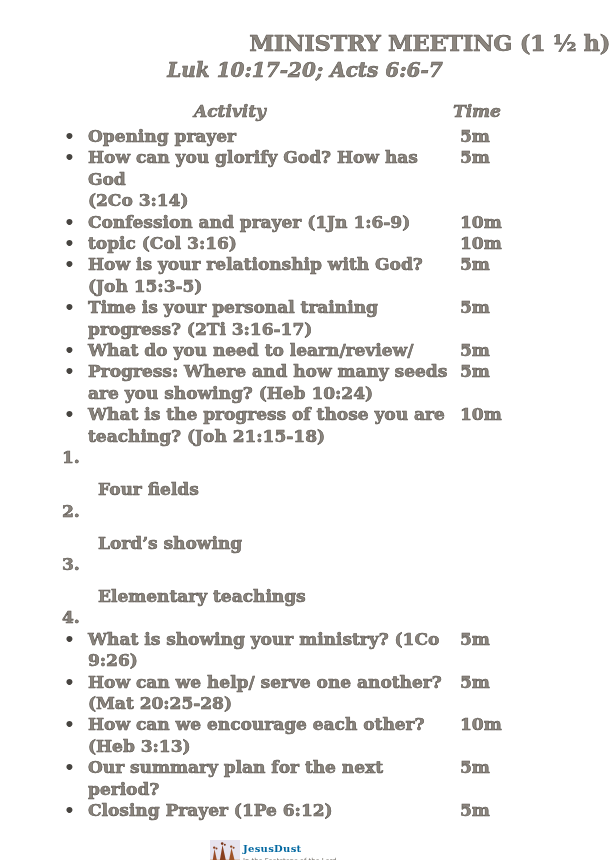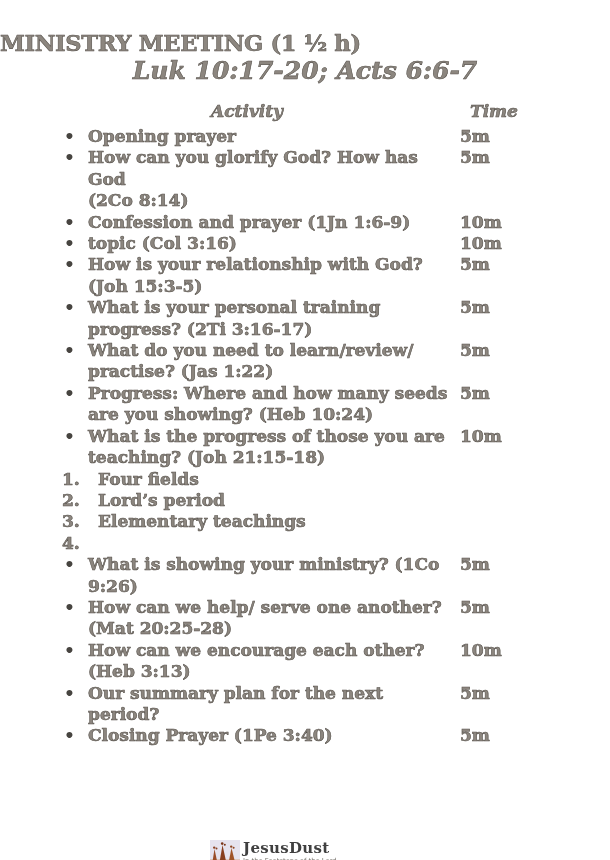--- a/index.html
+++ b/index.html
@@ -16,36 +16,36 @@
     background:#ffffff;
   }
   
   .etch {
     color:#8c867f;
     -webkit-text-stroke:0.55px #5b5650;
     text-shadow:0.3px 0.3px 0 rgba(90,85,80,0.35);
   }
   h1.title {
     margin:29px 0 0 0;
-    text-align:left;
+    text-align:right;
     font-size:22.5px;
     line-height:28px;
     letter-spacing:-0.3px;
   }
   h2.subtitle {
     margin:0;
     text-align:center;
-    font-size:25px;
+    font-size:20px;
     line-height:27px;
     font-style:italic;
   }
   .cols-header {
     display:grid;
     grid-template-columns:400px 1fr;
-    padding-left:47px;
+    padding-left:30px;
     margin-top:16px;
     font-size:17px;
     line-height:22px;
     font-style:italic;
   }
   .cols-header .activity-h { text-align:center; }
   .cols-header .time-h { padding-left:23px; }
   #agenda {
     margin-top:4px;
     font-size:17px;
@@ -56,32 +56,32 @@
     grid-template-columns:33px 372px 1fr;
     padding-left:55px;
   }
   .row.bullet .marker {
     padding-left:9px;
     color:#474440;
     -webkit-text-stroke:0;
     text-shadow:none;
   }
   .row.number .marker { padding-left:7px; }
-  .row.number .text { padding-left:10px; }
+  .row.number .text { padding-left:10px;margin-top:32px; }
   .footer {
     position:absolute;
     left:210px; top:811px;
     display:flex;
     align-items:flex-start;
   }
   .logo-img { width:30px; height:28px; display:block; }
   .logo-text { margin-left:3px; }
   .logo-title {
-    font-size:15px; line-height:17px;
-    color:#404040; letter-spacing:0.3px;
+    font-size:10px; line-height:17px;
+    color:#0369a1; letter-spacing:0.3px;
     text-shadow:none; -webkit-text-stroke:0;
   }
   .logo-tagline {
     font-family:"DejaVu Sans", sans-serif;
     font-weight:normal;
     font-size:6.8px; line-height:9px;
     color:#77736c;
   }
 </style>
 </head>
@@ -102,21 +102,21 @@
         <span class="marker">•</span>
         <span class="text">
           <div>Opening prayer</div>
         </span>
         <span class="time">5m</span>
       </div>
       <div class="row bullet">
         <span class="marker">•</span>
         <span class="text">
           <div>How can you glorify God? How has God</div>
-          <div>(2Co 8:14)</div>
+          <div>(2Co 3:14)</div>
         </span>
         <span class="time">5m</span>
       </div>
       <div class="row bullet">
         <span class="marker">•</span>
         <span class="text">
           <div>Confession and prayer (1Jn 1:6-9)</div>
         </span>
         <span class="time">10m</span>
       </div>
@@ -131,30 +131,29 @@
         <span class="marker">•</span>
         <span class="text">
           <div>How is your relationship with God?</div>
           <div>(Joh 15:3-5)</div>
         </span>
         <span class="time">5m</span>
       </div>
       <div class="row bullet">
         <span class="marker">•</span>
         <span class="text">
-          <div>What is your personal training</div>
+          <div>Time is your personal training</div>
           <div>progress? (2Ti 3:16-17)</div>
         </span>
         <span class="time">5m</span>
       </div>
       <div class="row bullet">
         <span class="marker">•</span>
         <span class="text">
           <div>What do you need to learn/review/</div>
-          <div>practise? (Jas 1:22)</div>
         </span>
         <span class="time">5m</span>
       </div>
       <div class="row bullet">
         <span class="marker">•</span>
         <span class="text">
           <div>Progress: Where and how many seeds</div>
           <div>are you showing? (Heb 10:24)</div>
         </span>
         <span class="time">5m</span>
@@ -170,21 +169,21 @@
       <div class="row number">
         <span class="marker">1.</span>
         <span class="text">
           <div>Four fields</div>
         </span>
         <span class="time"></span>
       </div>
       <div class="row number">
         <span class="marker">2.</span>
         <span class="text">
-          <div>Lord’s period</div>
+          <div>Lord’s showing</div>
         </span>
         <span class="time"></span>
       </div>
       <div class="row number">
         <span class="marker">3.</span>
         <span class="text">
           <div>Elementary teachings</div>
         </span>
         <span class="time"></span>
       </div>
@@ -219,21 +218,21 @@
       <div class="row bullet">
         <span class="marker">•</span>
         <span class="text">
           <div>Our summary plan for the next period?</div>
         </span>
         <span class="time">5m</span>
       </div>
       <div class="row bullet">
         <span class="marker">•</span>
         <span class="text">
-          <div>Closing Prayer (1Pe 3:40)</div>
+          <div>Closing Prayer (1Pe 6:12)</div>
         </span>
         <span class="time">5m</span>
       </div>
     </div>
 
   <div class="footer">
     <svg class="logo-img" viewBox="0 0 30 28" aria-hidden="true">
       <rect x="0" y="0" width="30" height="28" fill="#e6e3ee"></rect>
       <rect x="0" y="19" width="30" height="9" fill="#ddc8bc"></rect>
       <rect x="0" y="22" width="8" height="6" fill="#e8c2b4"></rect>

